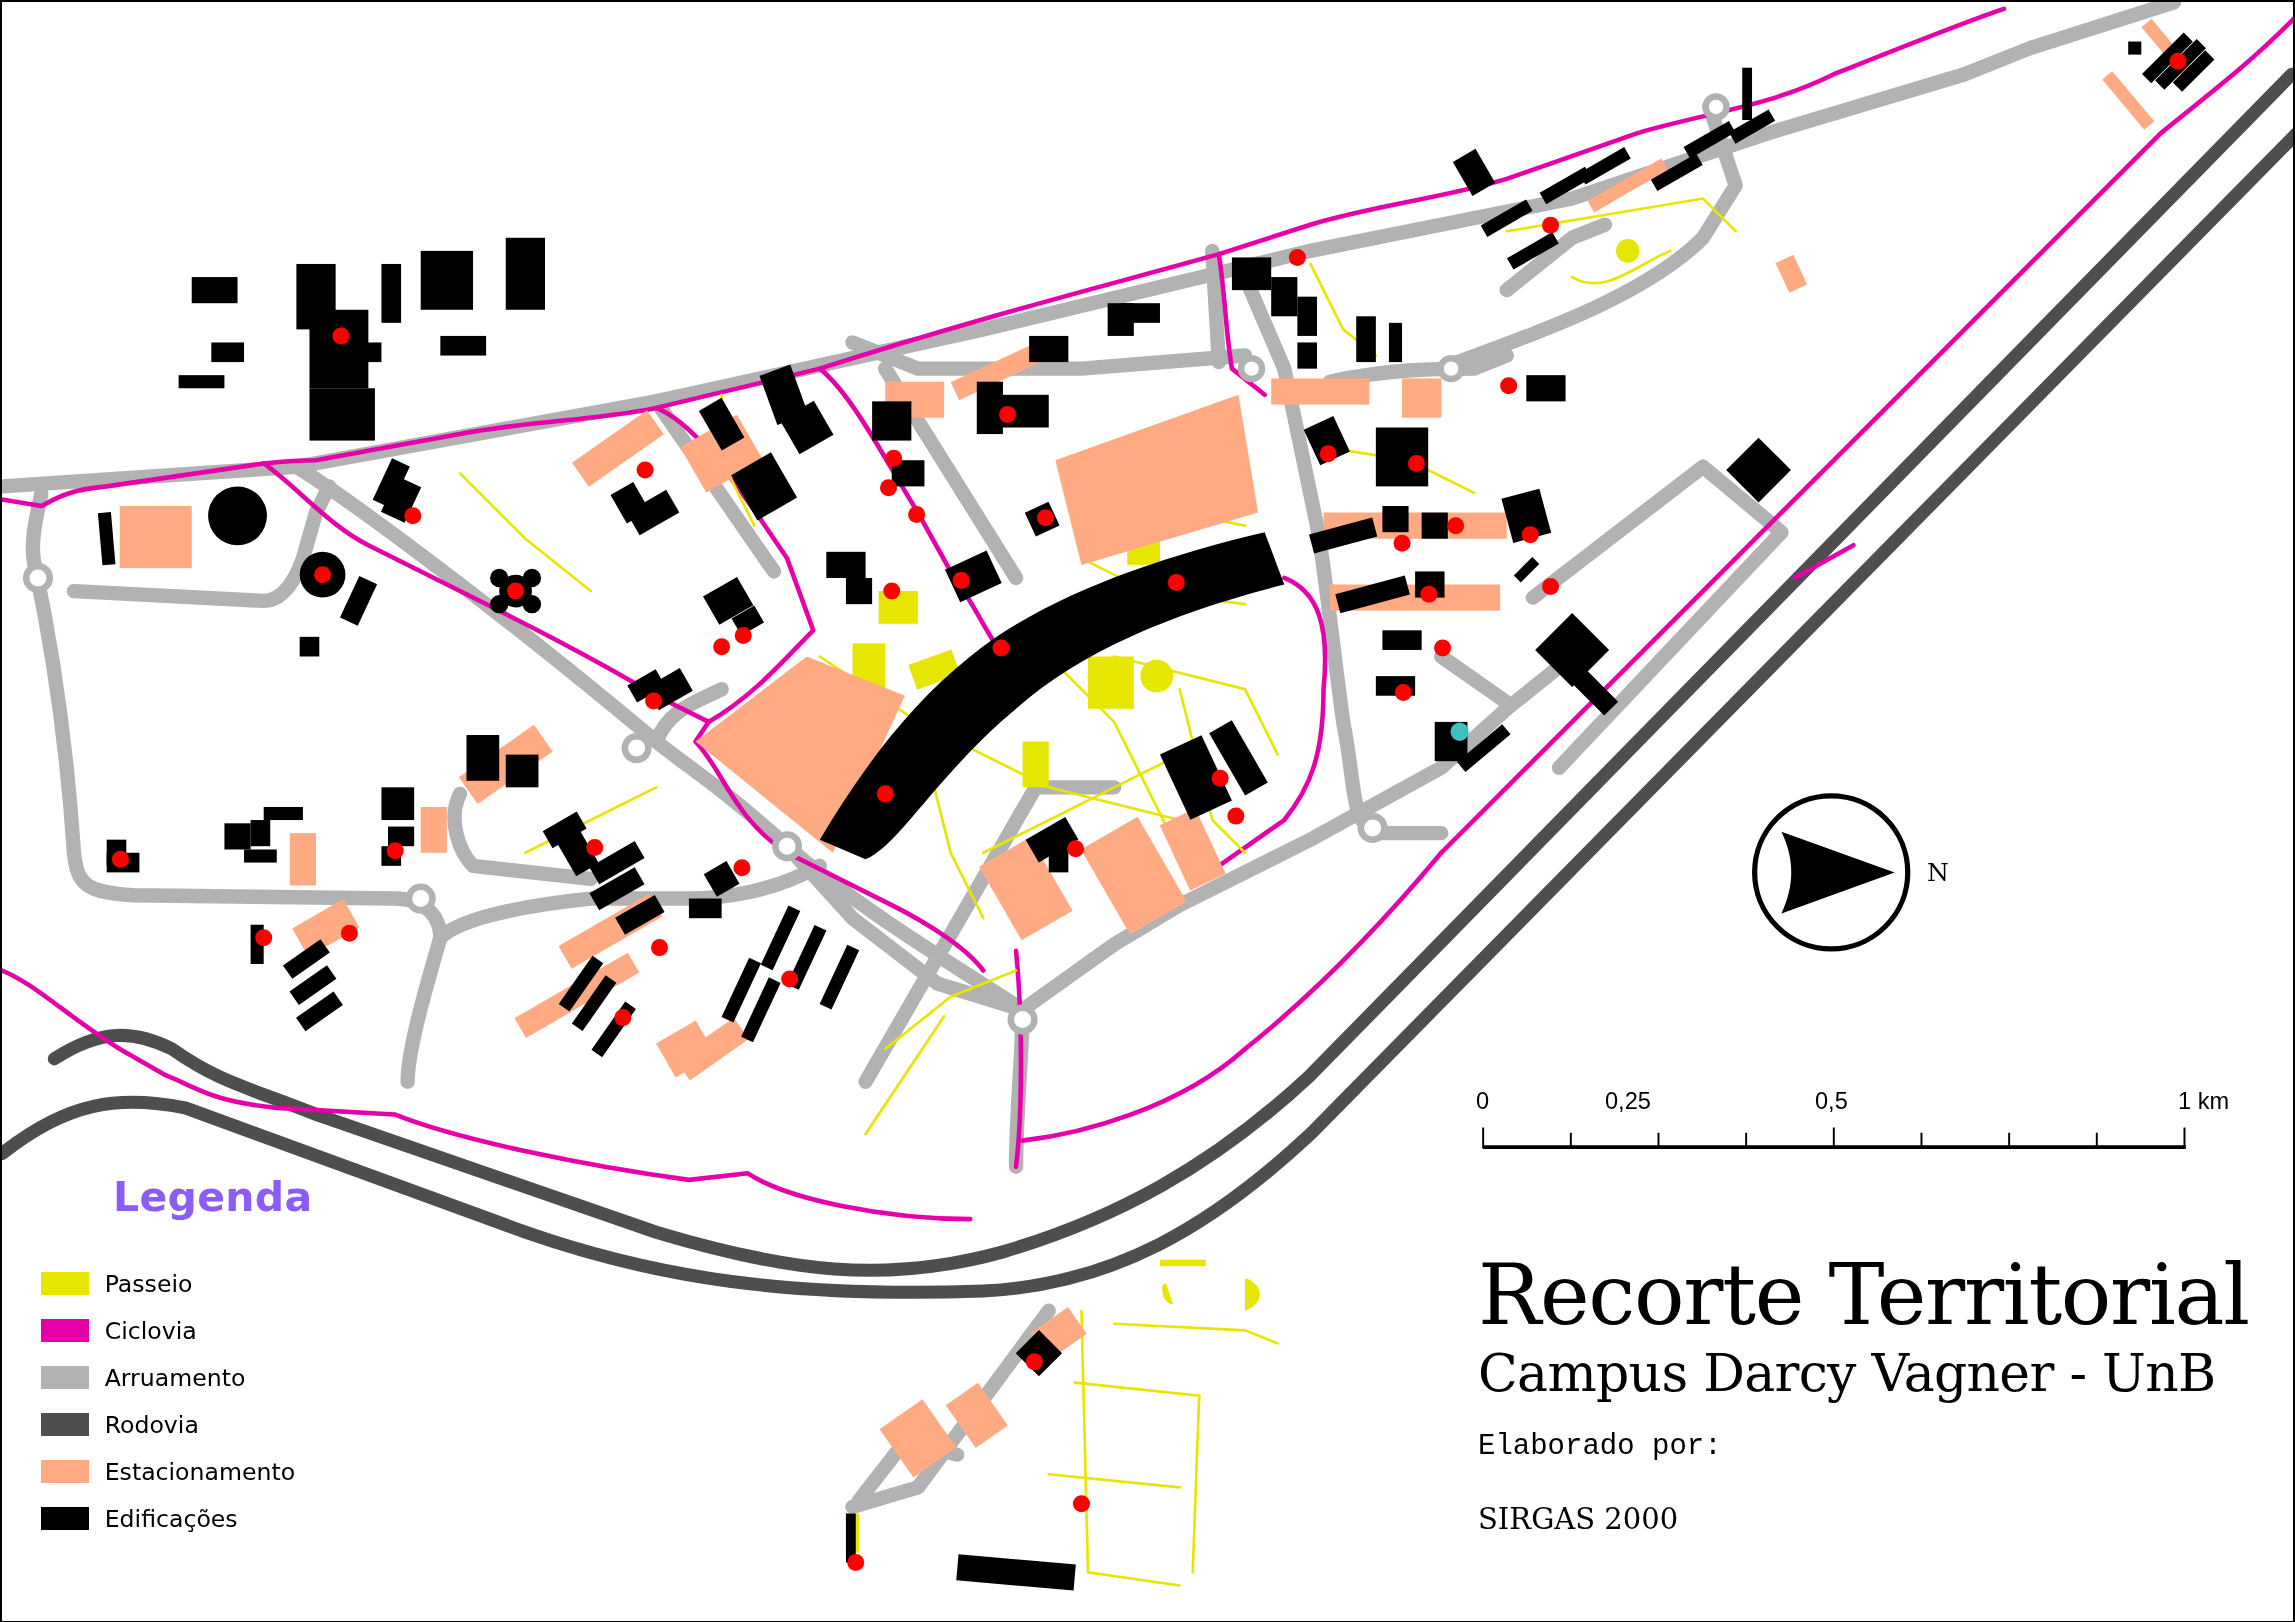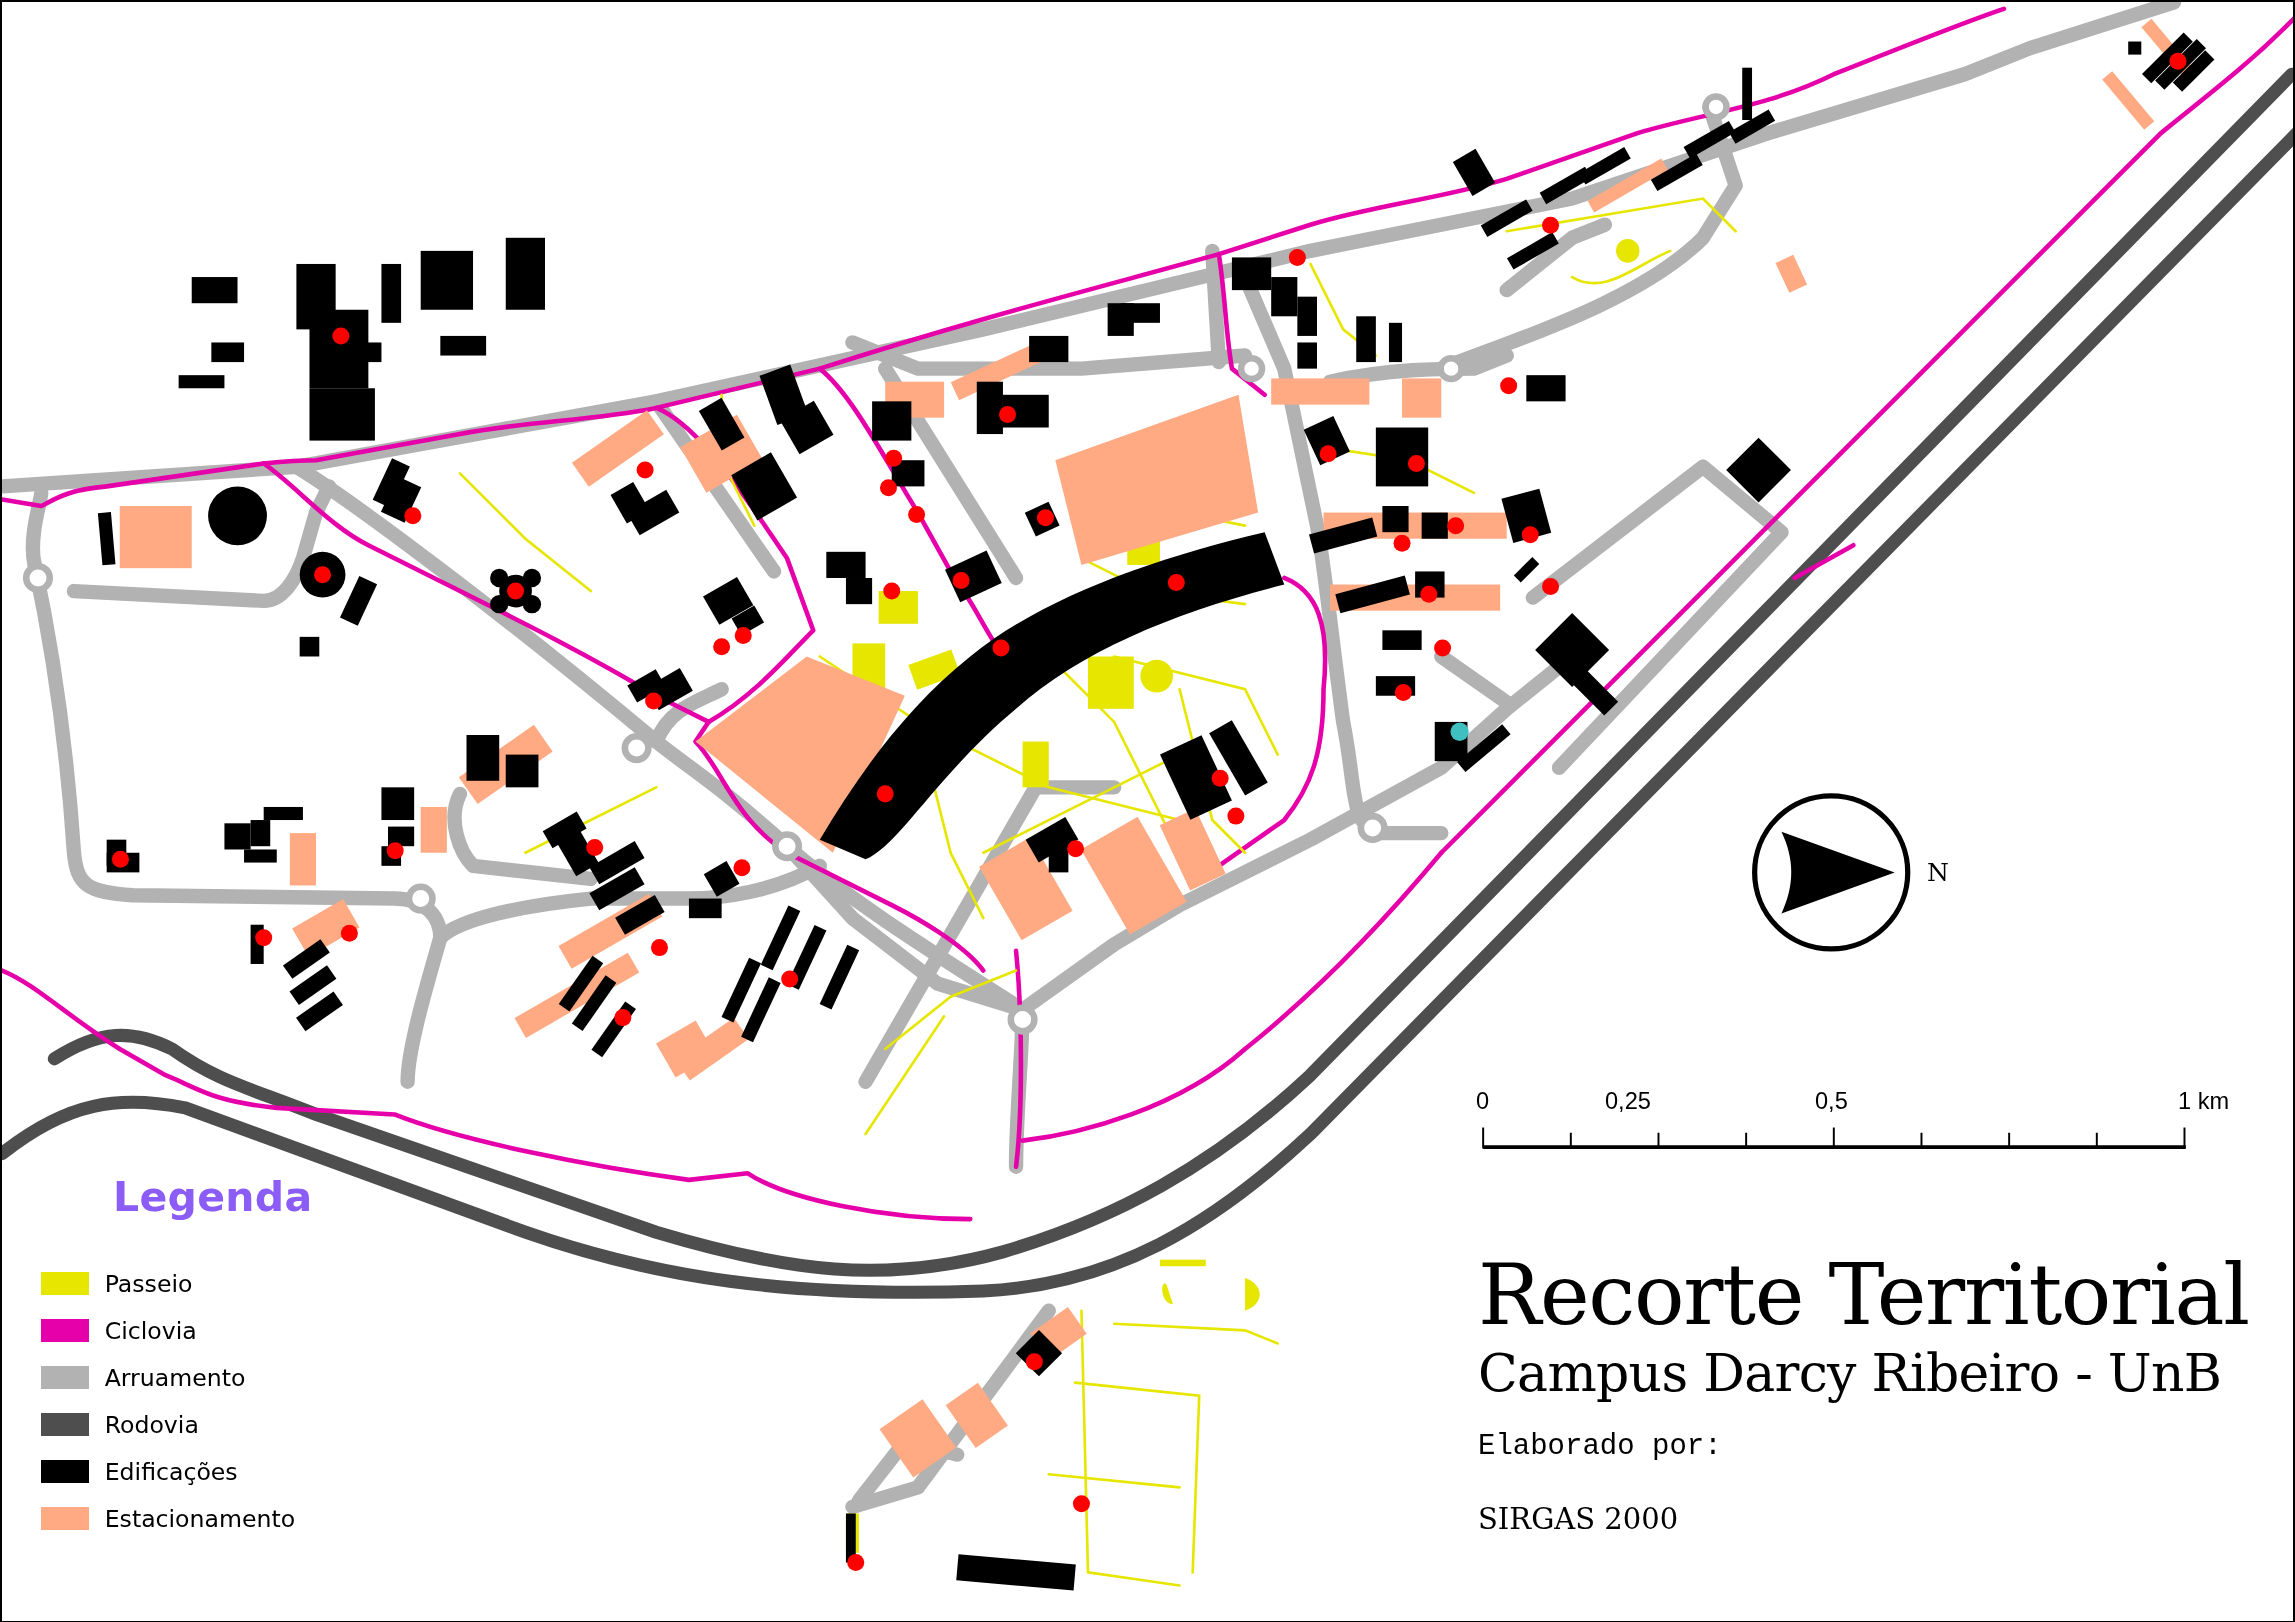--- a/index.html
+++ b/index.html
@@ -375,30 +375,30 @@
     </div>
     <div class="legend-row">
       <span class="legend-swatch" style="background:#b2b2b2;"></span>
       <span class="legend-label">Arruamento</span>
     </div>
     <div class="legend-row">
       <span class="legend-swatch" style="background:#4e4e4e;"></span>
       <span class="legend-label">Rodovia</span>
     </div>
     <div class="legend-row">
+      <span class="legend-swatch" style="background:#ffaa82;"></span>
+      <span class="legend-label">Estacionamento</span>
+    </div>
+    <div class="legend-row">
       <span class="legend-swatch" style="background:#000000;"></span>
       <span class="legend-label">Edificações</span>
     </div>
-    <div class="legend-row">
-      <span class="legend-swatch" style="background:#ffaa82;"></span>
-      <span class="legend-label">Estacionamento</span>
-    </div>
   </div>
 
   <div class="title-block">
     <div class="title-main">Recorte Territorial</div>
-    <div class="title-sub">Campus Darcy Ribeiro - UnB</div>
+    <div class="title-sub">Campus Darcy Vagner - UnB</div>
     <div class="author-label">Elaborado por:</div>
     <div class="crs">SIRGAS 2000</div>
   </div>
 
 </div>
 
 
 </body></html>

